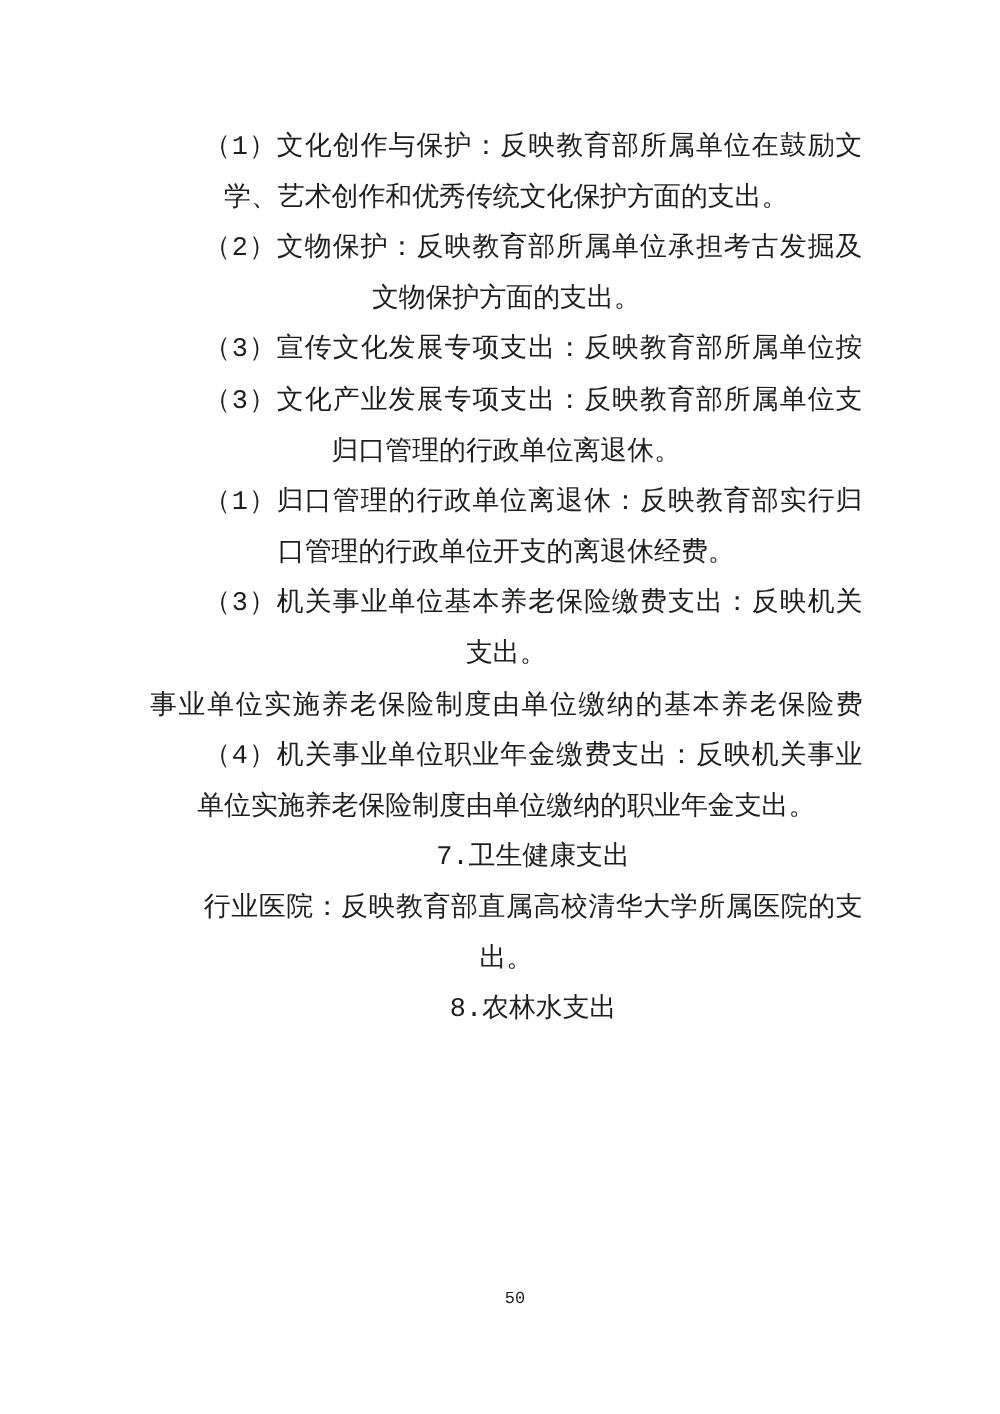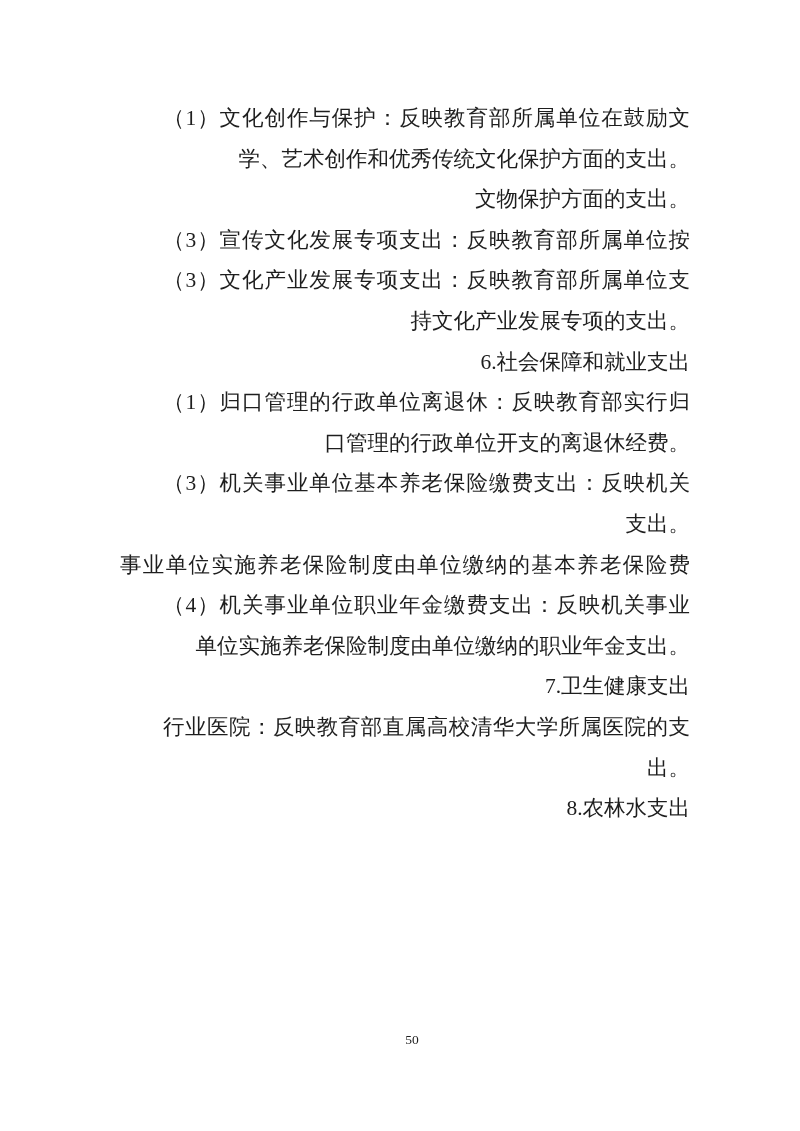--- a/index.html
+++ b/index.html
@@ -6,36 +6,36 @@
     margin: 0;
     padding: 0;
     background: #ffffff;
   }
   .page {
     position: relative;
     width: 800px;
     height: 1131px;
     background: #ffffff;
     overflow: hidden;
-    font-family: Liberation Serif, serif;
+    font-family: Liberation Mono, monospace;
   }
   .doc-body {
     position: absolute;
     top: 98px;
     left: 120px;
     width: 570px;
     color: #1e1e1e;
   }
   .line {
     margin: 0;
     padding: 0;
     font-size: 21.5px;
     line-height: 40.6px;
     letter-spacing: 0;
-    text-align: right;
+    text-align: center;
     white-space: normal;
   }
   .ind {
     text-indent: 43px; 
   }
   .fill {
     text-align: justify;
     text-align-last: justify;
     text-justify: inter-character;
   }
@@ -52,28 +52,28 @@
 </style>
 </head>
 <body>
 
 <div class="page">
 
   <div class="doc-body">
     <p class="line ind fill">（1）文化创作与保护：反映教育部所属单位在鼓励文</p>
     <p class="line">学、艺术创作和优秀传统文化保护方面的支出。</p>
 
+    <p class="line ind fill">（2）文物保护：反映教育部所属单位承担考古发掘及</p>
     <p class="line">文物保护方面的支出。</p>
 
     <p class="line ind fill">（3）宣传文化发展专项支出：反映教育部所属单位按</p>
 
     <p class="line ind fill">（3）文化产业发展专项支出：反映教育部所属单位支</p>
-    <p class="line">持文化产业发展专项的支出。</p>
+    <p class="line">归口管理的行政单位离退休。</p>
 
-    <p class="line ind">6.社会保障和就业支出</p>
 
     <p class="line ind fill">（1）归口管理的行政单位离退休：反映教育部实行归</p>
 
     <p class="line">口管理的行政单位开支的离退休经费。</p>
 
     <p class="line ind fill">（3）机关事业单位基本养老保险缴费支出：反映机关</p>
     <p class="line">支出。</p>
     <p class="line fill">事业单位实施养老保险制度由单位缴纳的基本养老保险费</p>
 
     <p class="line ind fill">（4）机关事业单位职业年金缴费支出：反映机关事业</p>

